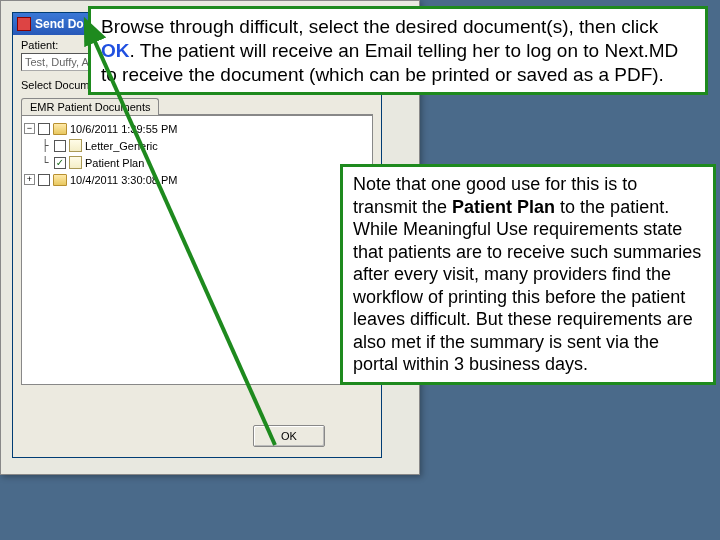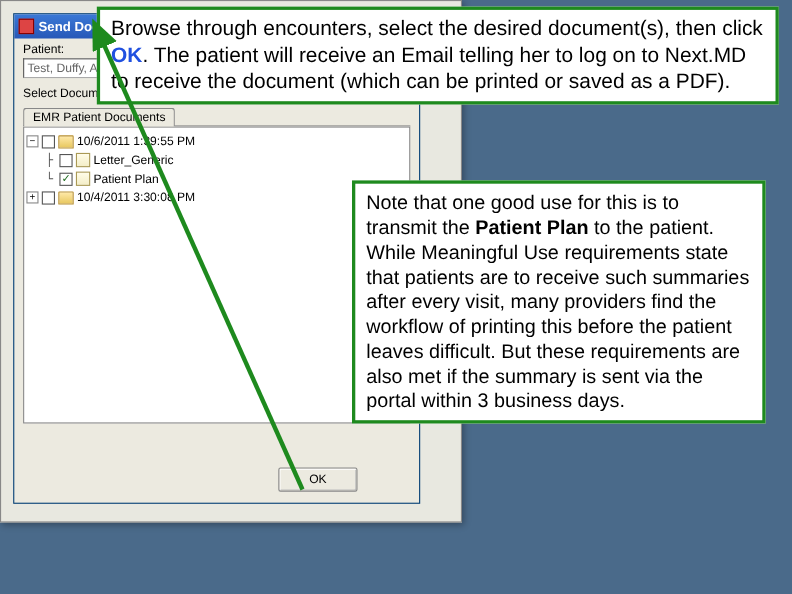--- a/index.html
+++ b/index.html
@@ -135,21 +135,21 @@
     border: 3px solid #1e8a1e;
     padding: 6px 10px;
     font-family: "Comic Sans MS", "Maiandra GD", cursive, sans-serif;
     font-size: 19px;
     line-height: 1.25;
     color: #000;
   }
   .callout .ok { color: #2050e0; font-weight: bold; }
   .callout .bold { font-weight: bold; }
   #call1 { left: 88px; top: 6px; width: 620px; }
-  #call2 { left: 320px; top: 164px; width: 376px; font-size: 18px; }
+  #call2 { left: 340px; top: 164px; width: 376px; font-size: 18px; }
   svg.arrow { position: absolute; left: 0; top: 0; pointer-events: none; }
 </style>
 </head>
 <body>
 
 <div class="backdrop"></div>
 
 <div class="dlg">
   <div class="titlebar">
     <div class="title-icon"></div>
@@ -191,21 +191,21 @@
       <span class="chk"></span>
       <span class="foldericon"></span>
       <span>10/4/2011 3:30:08 PM</span>
     </div>
   </div>
 
   <div class="okbtn">OK</div>
 </div>
 
 <div id="call1" class="callout">
-  <span>Browse through encounters, select the desired document(s), then click </span><span class="ok">OK</span><span>.  The patient will receive an Email telling her to log on to Next.MD to receive the document (which can be printed or saved as a PDF).</span>
+  <span>Browse through difficult, select the desired document(s), then click </span><span class="ok">OK</span><span>.  The patient will receive an Email telling her to log on to Next.MD to receive the document (which can be printed or saved as a PDF).</span>
 </div>
 
 <div id="call2" class="callout">
   <span>Note that one good use for this is to transmit the </span><span class="bold">Patient Plan</span><span> to the patient.  While Meaningful Use requirements state that patients are to receive such summaries after every visit, many providers find the workflow of printing this before the patient leaves difficult. But these requirements are also met if the summary is sent via the portal within 3 business days.</span>
 </div>
 
 <svg class="arrow" width="720" height="540">
   <defs>
     <marker id="ah" markerWidth="10" markerHeight="10" refX="2" refY="3" orient="auto">
       <path d="M0,0 L0,6 L7,3 z" fill="#1e8a1e"></path>

